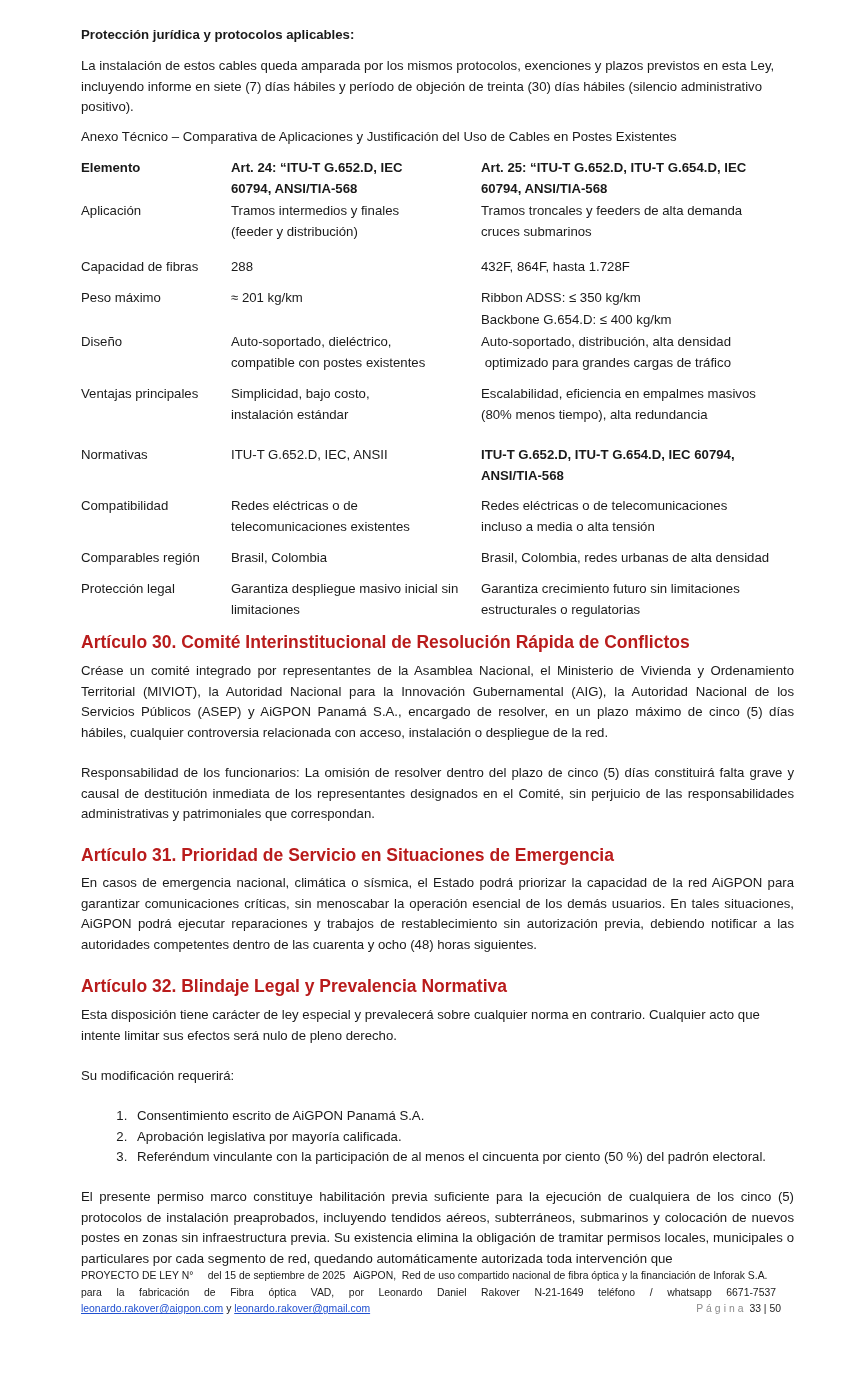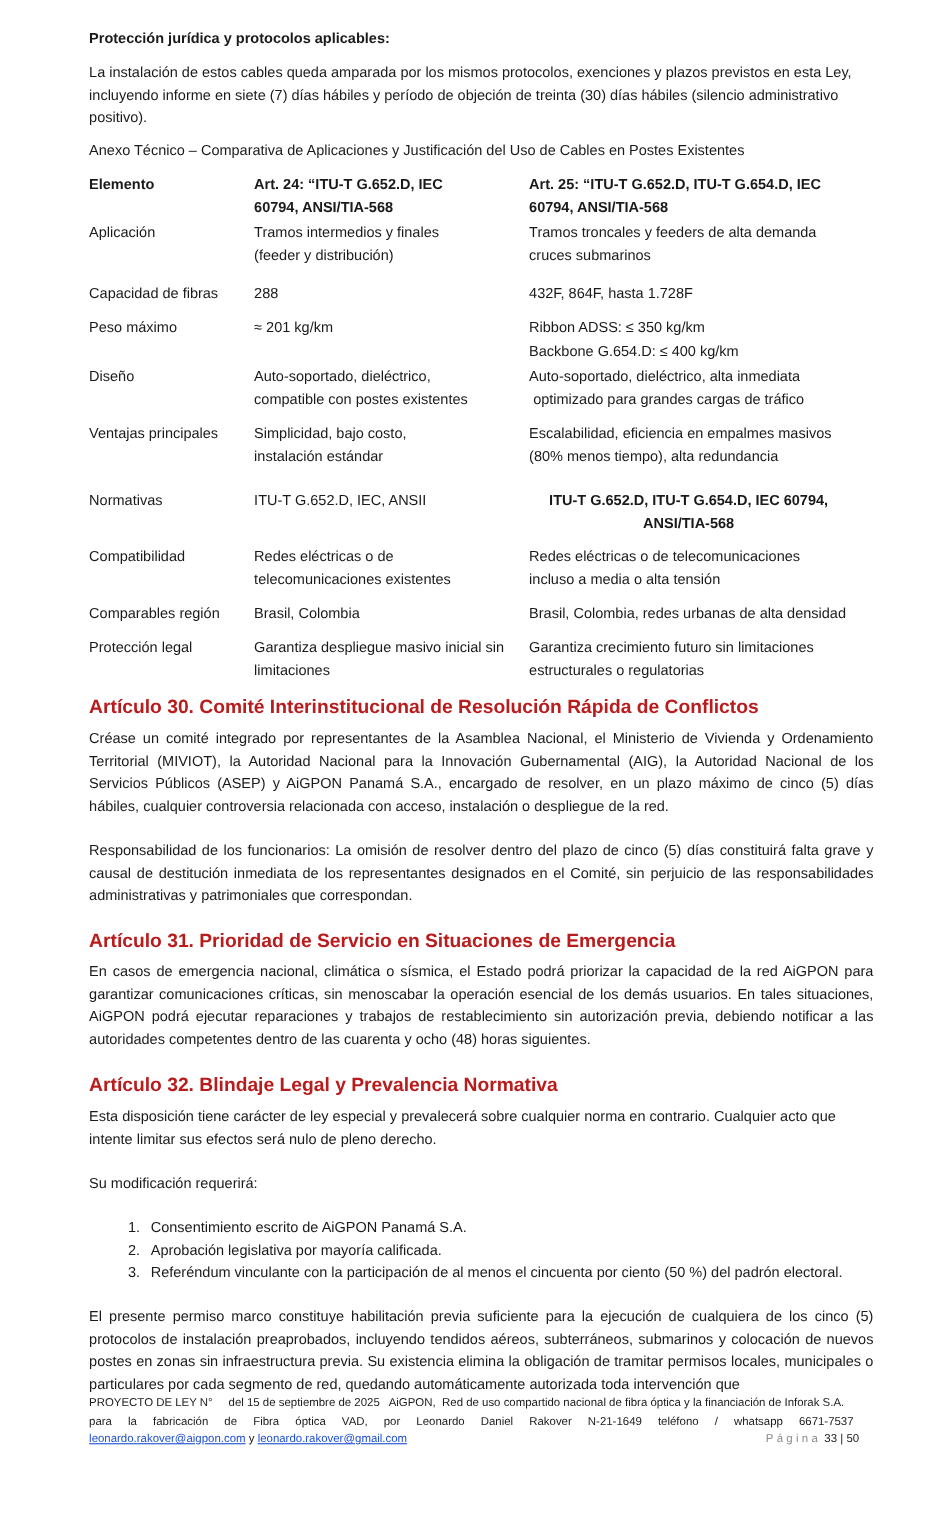--- a/index.html
+++ b/index.html
@@ -58,33 +58,33 @@
       <div class="c2">≈ 201 kg/km</div>
       <div class="c3">
         <div>Ribbon ADSS: ≤ 350 kg/km</div>
         <div style="margin-top:1px;">Backbone G.654.D: ≤ 400 kg/km</div>
       </div>
     </div>
     <div class="row" style="top:174px;">
       <div class="c1">Diseño</div>
       <div class="c2" style="width:215px;">Auto-soportado, dieléctrico, compatible con postes existentes</div>
       <div class="c3">
-        <div>Auto-soportado, dieléctrico, alta inmediata</div>
+        <div>Auto-soportado, distribución, alta densidad</div>
         <div style="white-space:pre;"> optimizado para grandes cargas de tráfico</div>
       </div>
     </div>
     <div class="row" style="top:226px;">
       <div class="c1">Ventajas principales</div>
       <div class="c2" style="width:180px;">Simplicidad, bajo costo, instalación estándar</div>
       <div class="c3" style="width:300px;">Escalabilidad, eficiencia en empalmes masivos (80% menos tiempo), alta redundancia</div>
     </div>
     <div class="row" style="top:287px;">
       <div class="c1">Normativas</div>
       <div class="c2">ITU-T G.652.D, IEC, ANSII</div>
-      <div class="c3 bold" style="width:290px;text-align:center;">ITU-T G.652.D, ITU-T G.654.D, IEC 60794, ANSI/TIA-568</div>
+      <div class="c3 bold" style="width:290px;">ITU-T G.652.D, ITU-T G.654.D, IEC 60794, ANSI/TIA-568</div>
     </div>
     <div class="row" style="top:338px;">
       <div class="c1">Compatibilidad</div>
       <div class="c2" style="width:200px;">Redes eléctricas o de telecomunicaciones existentes</div>
       <div class="c3" style="width:280px;">Redes eléctricas o de telecomunicaciones incluso a media o alta tensión</div>
     </div>
     <div class="row" style="top:390px;">
       <div class="c1">Comparables región</div>
       <div class="c2">Brasil, Colombia</div>
       <div class="c3">Brasil, Colombia, redes urbanas de alta densidad</div>

